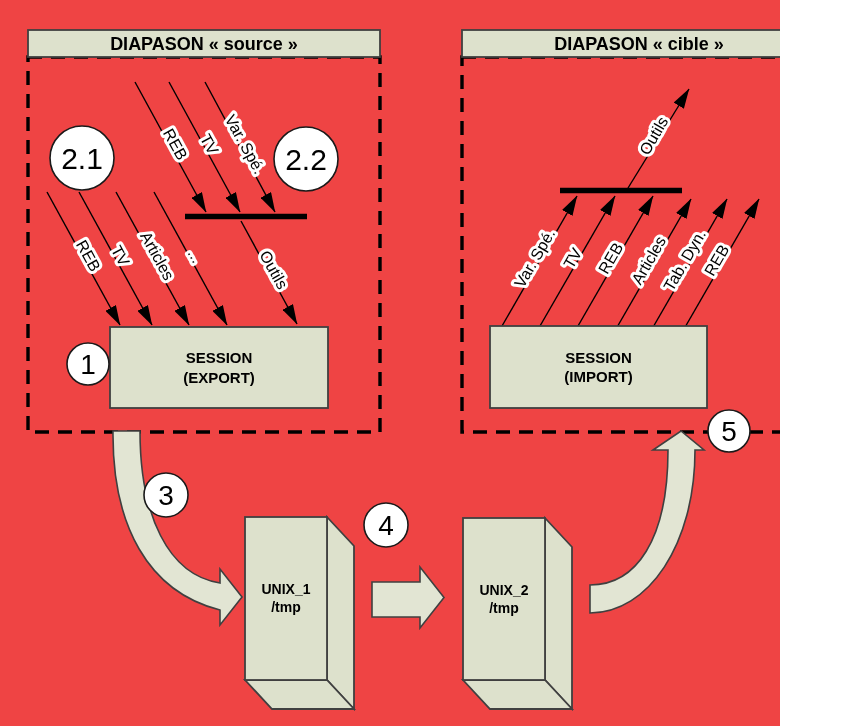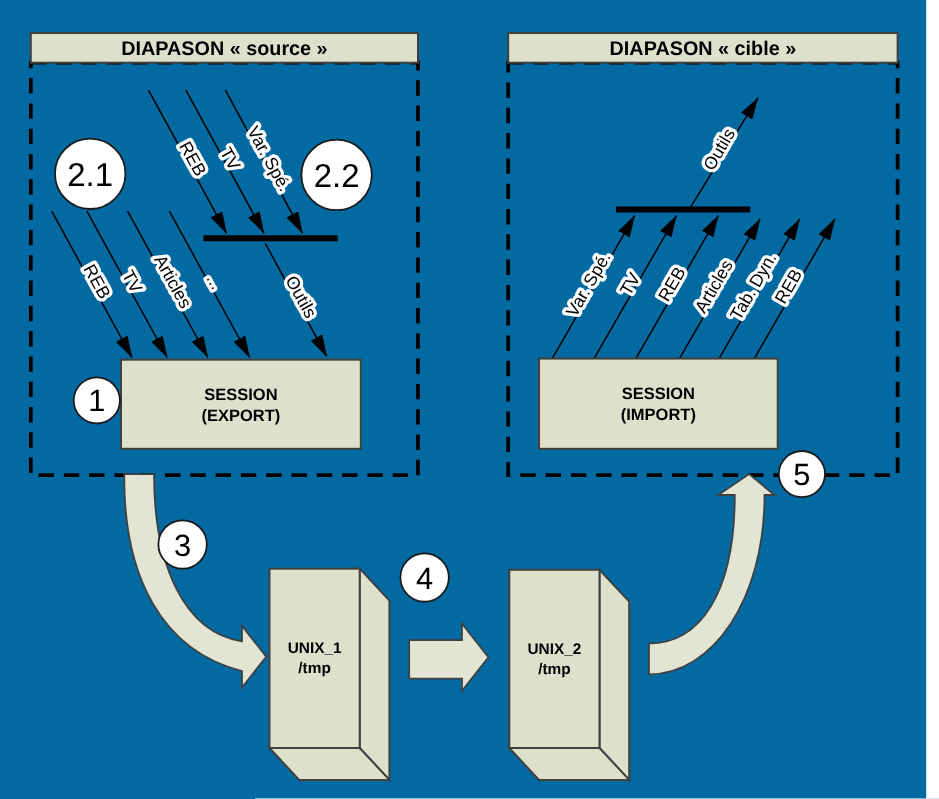--- a/index.html
+++ b/index.html
@@ -3,23 +3,23 @@
 <meta charset="utf-8">
 <style>
   html, body {
     margin: 0;
     padding: 0;
     background: #ffffff;
     font-family: "Liberation Sans", sans-serif;
   }
   #stage {
     position: relative;
-    width: 842px;
+    width: 780px;
     height: 726px;
-    background: #0369a1;
+    background: #ef4444;
     overflow: hidden;
   }
   svg { display: block; }
 
   .panel-fill  { fill: var(--panel_fill); stroke: var(--outline); stroke-width: 1.8px; }
   .arrow-fill  { fill: var(--arrow_fill); stroke: var(--outline); stroke-width: 1.6px; }
   .dashed      { fill: none; stroke: var(--line_color); stroke-width: 3.4px; stroke-dasharray: 14 9; }
   .thin-line   { fill: none; stroke: var(--line_color); stroke-width: 1.4px; }
   .bar         { stroke: var(--line_color); stroke-width: 5.5px; }
   .step-circle { fill: #ffffff; stroke: #1a1a1a; stroke-width: 1.6px; }

